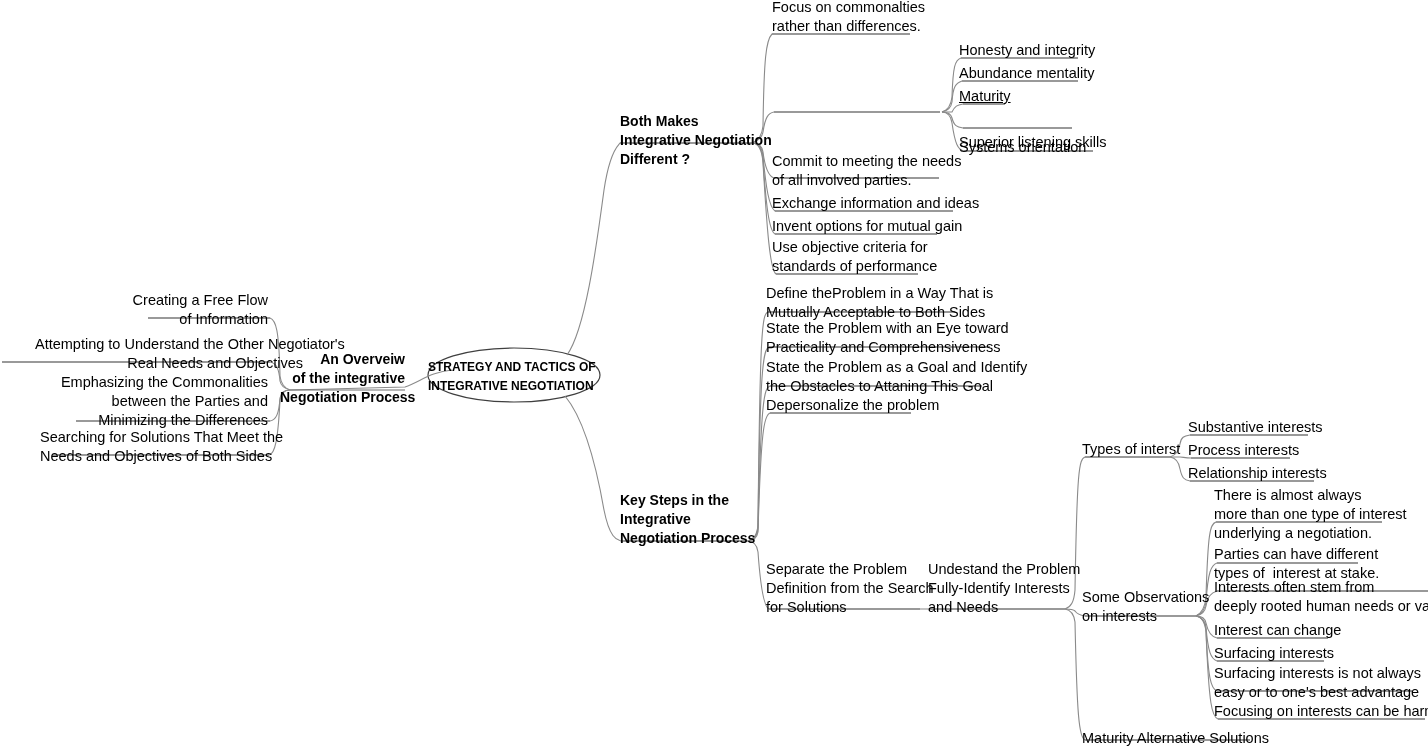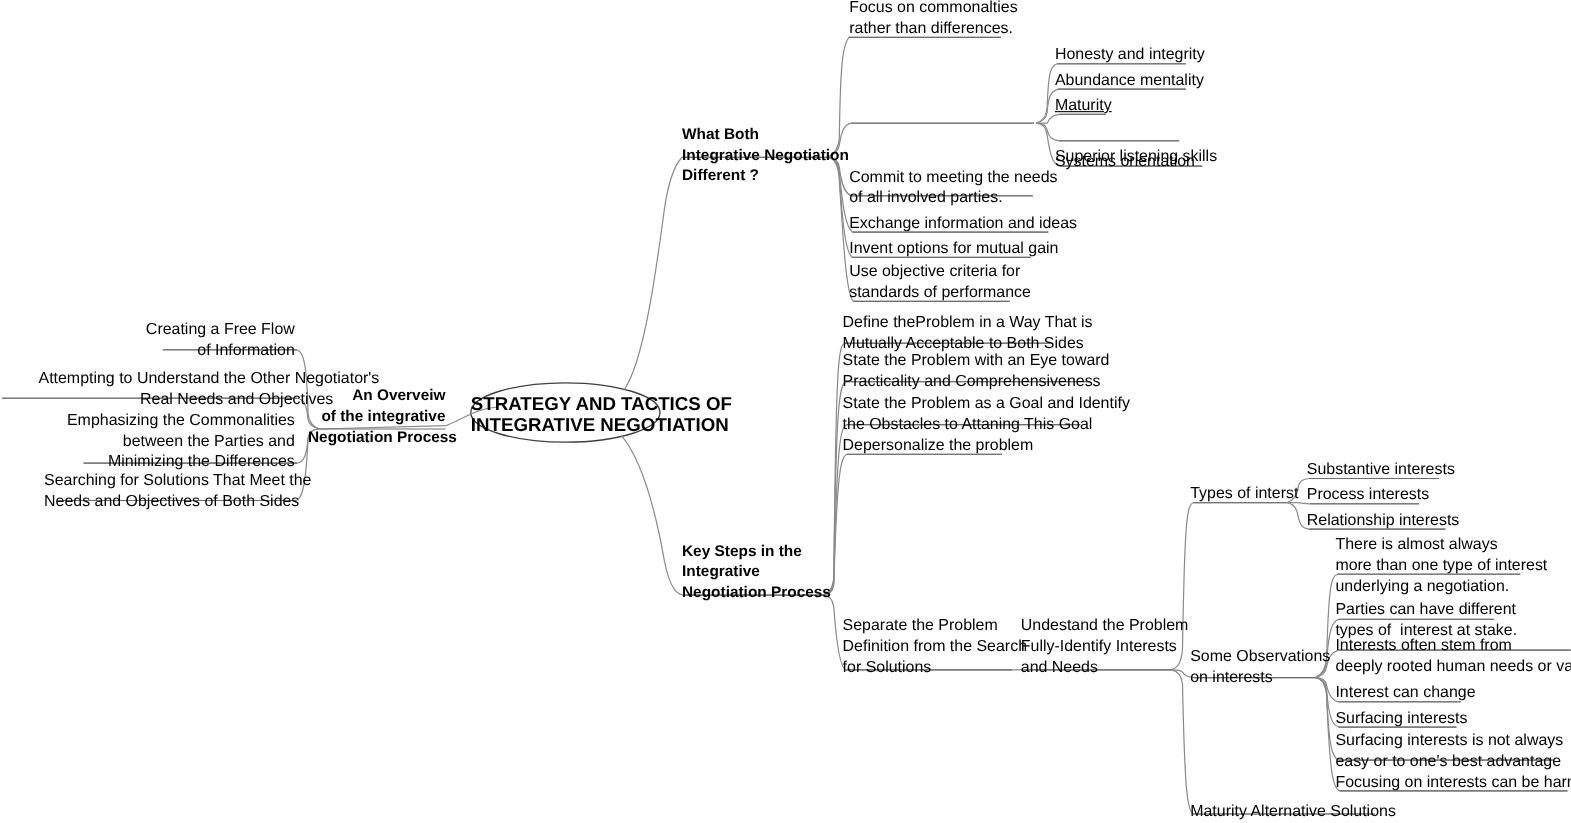--- a/index.html
+++ b/index.html
@@ -3,21 +3,21 @@
 <meta charset="utf-8">
 <style>
   html,body{margin:0;padding:0;background:#ffffff;}
   body{width:1428px;height:748px;position:relative;overflow:hidden;
        font-family:"Liberation Sans","DejaVu Sans",sans-serif;color:#000;}
   #canvas{position:absolute;left:0;top:0;width:1428px;height:748px;}
   svg.links{position:absolute;left:0;top:0;width:1428px;height:748px;pointer-events:none;}
   .node{position:absolute;white-space:pre;line-height:19px;font-size:14.5px;color:#000;}
   .node.bold{font-weight:bold;font-size:14px;line-height:19px;}
   .node.right{text-align:right;}
-  .center-label{position:absolute;font-weight:bold;font-size:17px;line-height:19px;
+  .center-label{position:absolute;font-weight:bold;font-size:12px;line-height:19px;
                 white-space:pre;text-align:left;color:#000;}
 </style>
 </head>
 <body>
 
 <div id="canvas">
 
   <svg class="links" viewBox="0 0 1428 748" xmlns="http://www.w3.org/2000/svg">
     <g fill="none" stroke="#8a8a8a" stroke-width="1.1">
 
@@ -112,21 +112,21 @@
         <line x1="1217" y1="638" x2="1328" y2="638"></line>
         <line x1="1217" y1="661" x2="1324" y2="661"></line>
         <line x1="1217" y1="691" x2="1412" y2="691"></line>
         <line x1="1218" y1="719" x2="1425" y2="719"></line>
       </g>
     </g>
   </svg>
 
   <div class="center-label" style="left:428px;top:358px;"><span>STRATEGY AND TACTICS OF</span><br><span>INTEGRATIVE NEGOTIATION</span></div>
 
-  <div class="node bold" style="left:620px;top:112px;">What Both
+  <div class="node bold" style="left:620px;top:112px;">Both Makes
 Integrative Negotiation
 Different ?</div>
   <div class="node bold right" style="left:280px;top:350px;width:125px;">An Overveiw
 of the integrative
 Negotiation Process</div>
   <div class="node bold" style="left:620px;top:491px;">Key Steps in the
 Integrative
 Negotiation Process</div>
 
   <div class="node" style="left:772px;top:-2px;">Focus on commonalties

